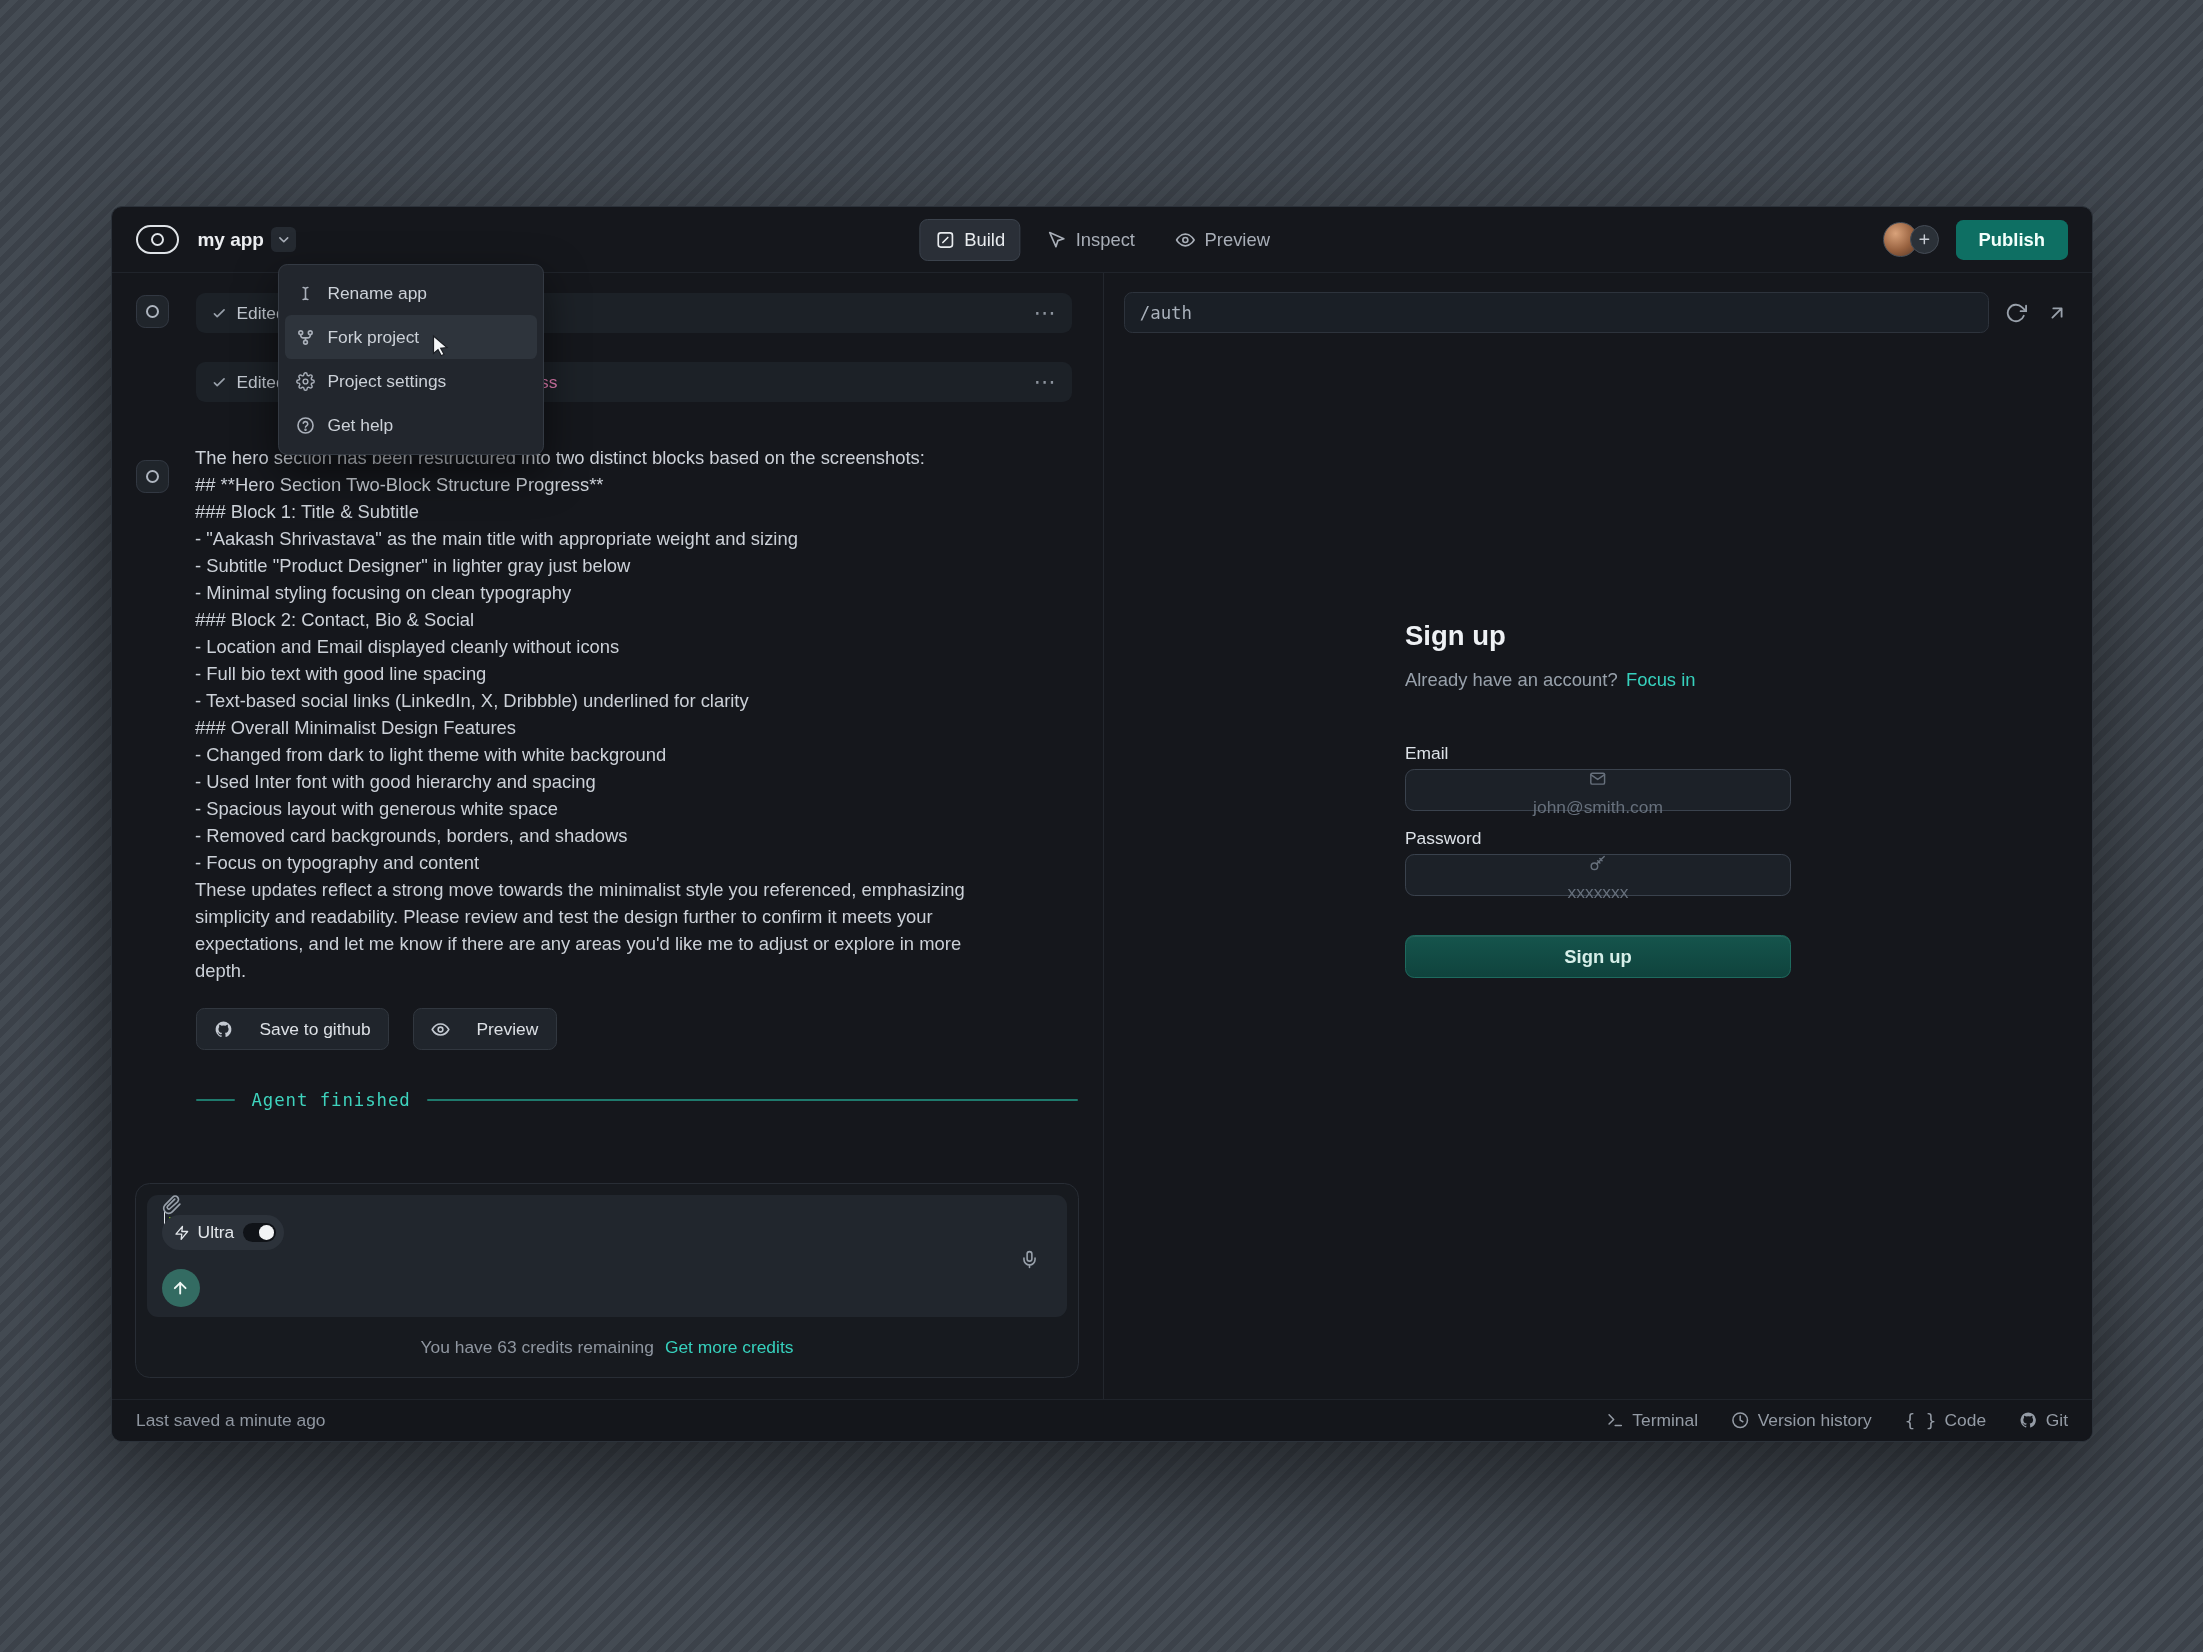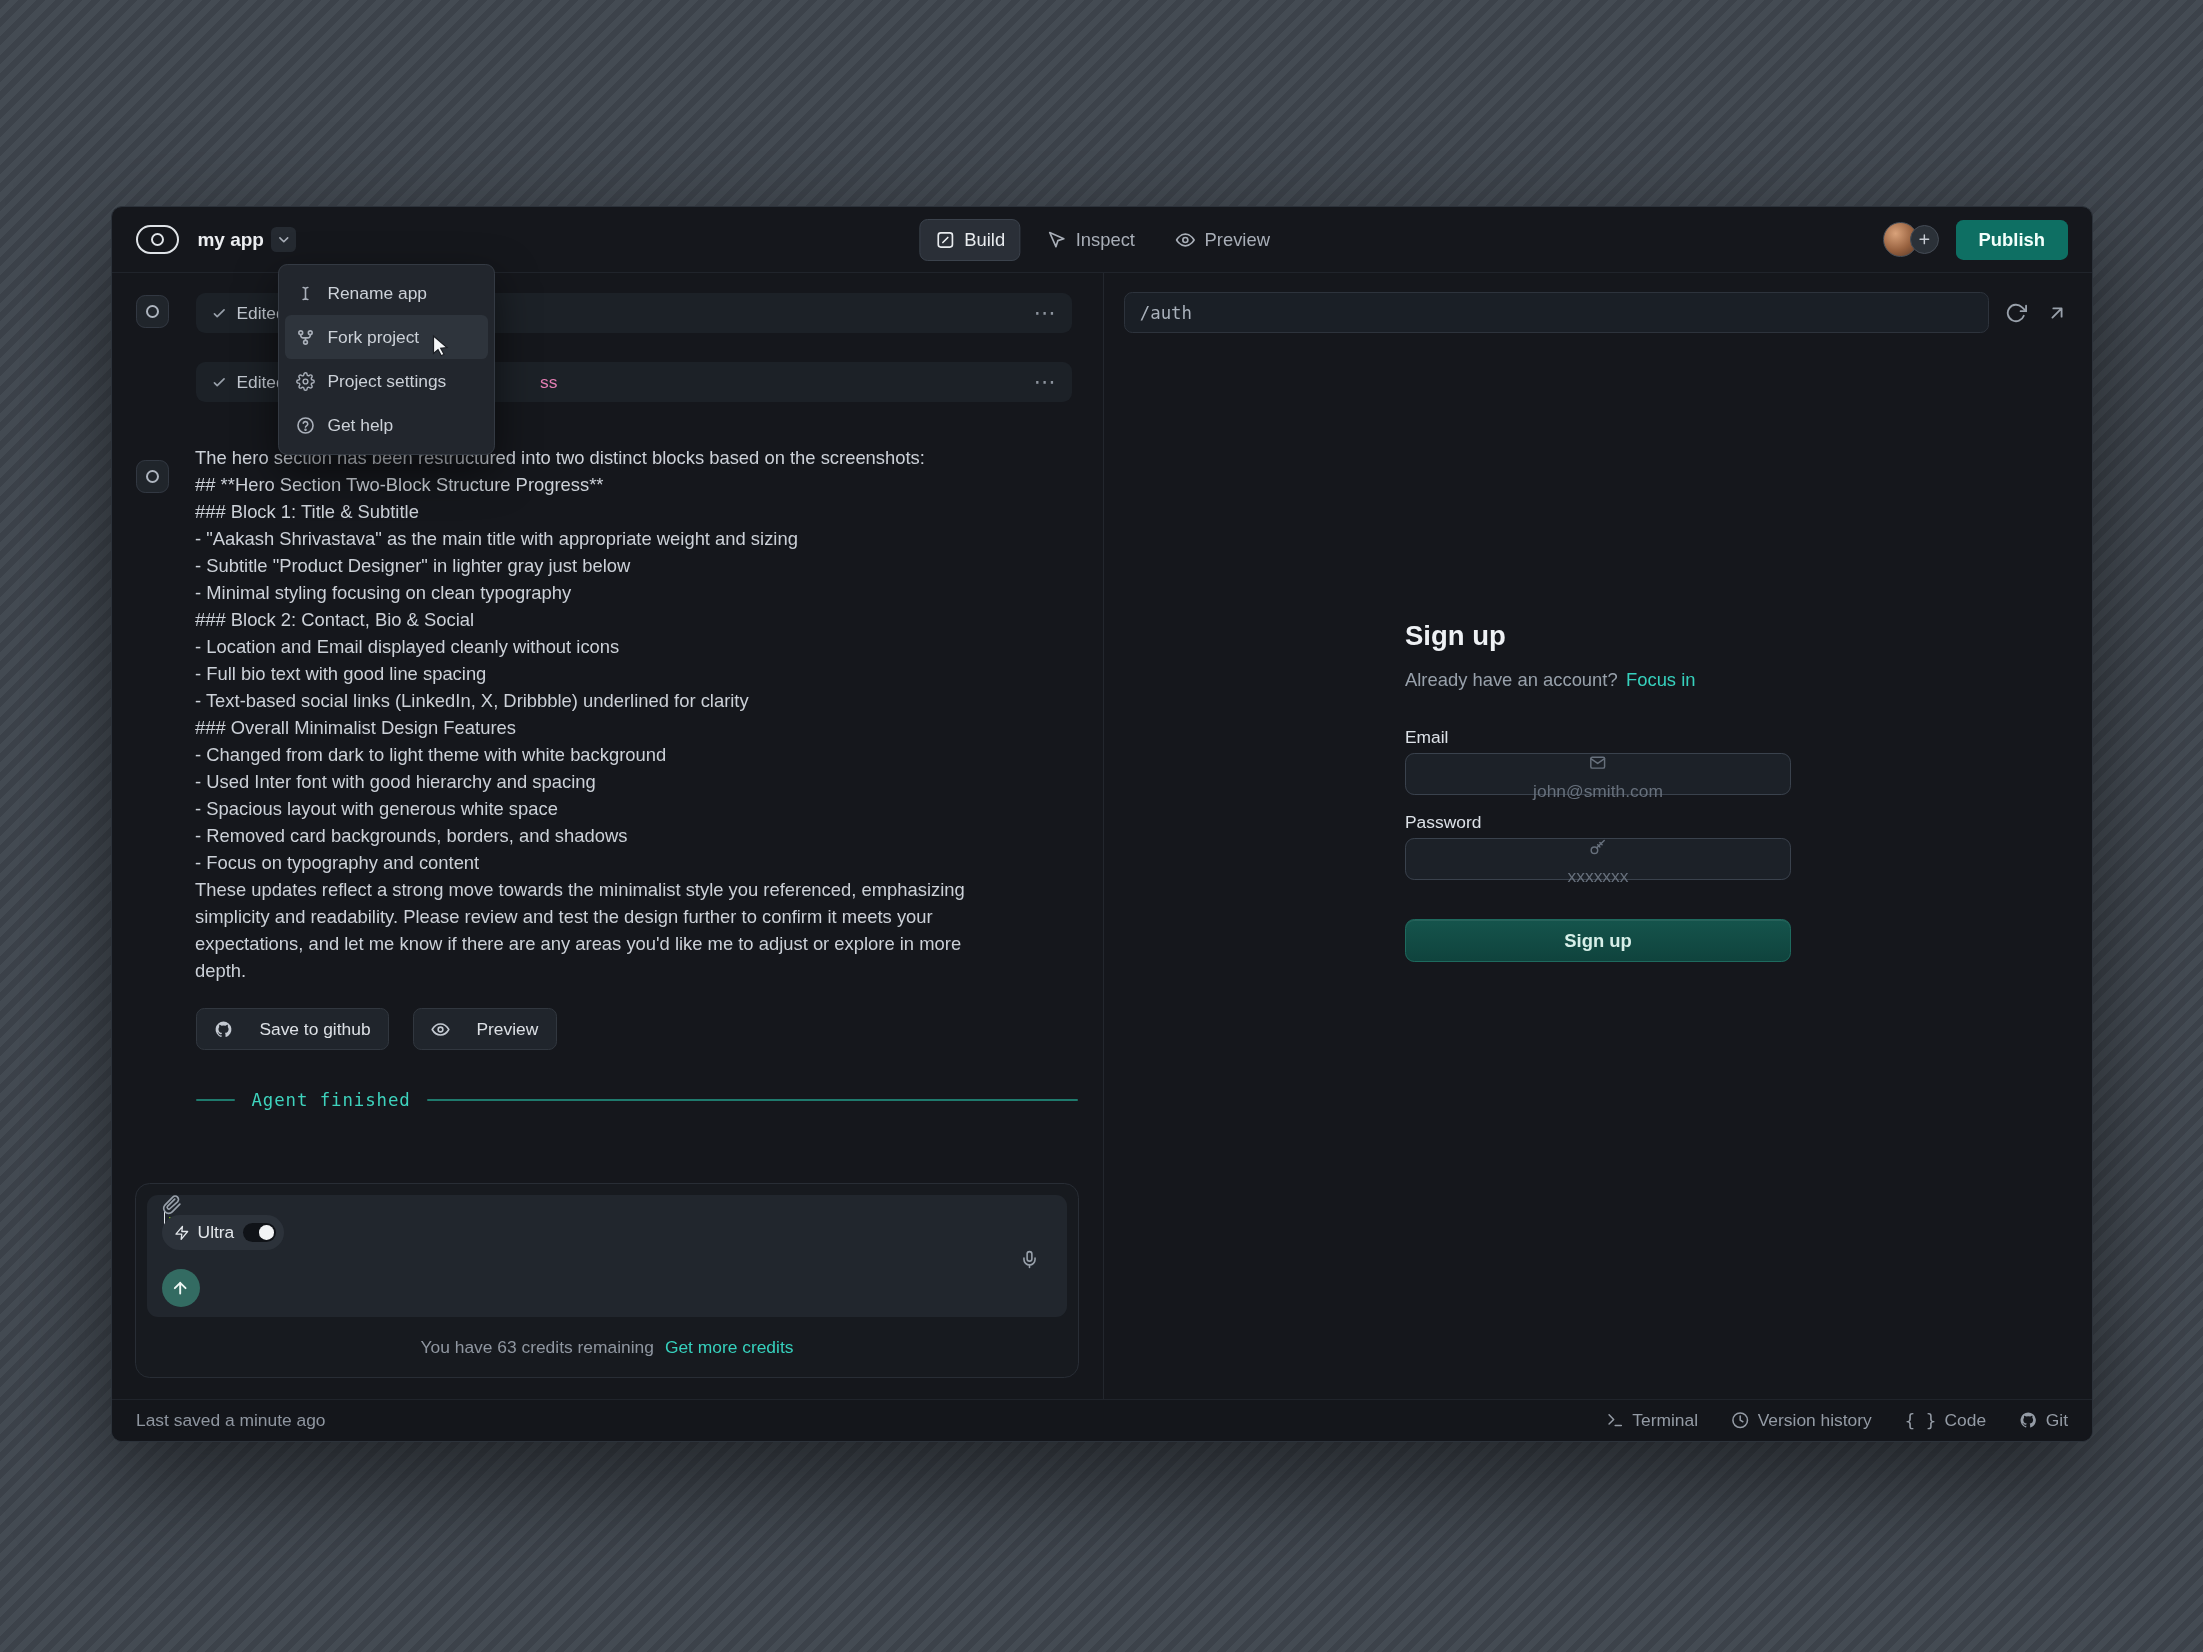--- a/index.html
+++ b/index.html
@@ -28,21 +28,21 @@
   .chev-btn { margin-left:7.3px; width:25px; height:25px; border-radius:5.5px; background:#252a31; display:flex; align-items:center; justify-content:center; color:#aab0ba; }
   .tabs { position:absolute; left:50%; transform:translateX(-50%); display:flex; align-items:center; gap:11px; }
   .tab { display:flex; align-items:center; gap:9.2px; font-size:18.4px; color:#a8aeb7; padding:0 14.7px; height:42px; border-radius:8.3px; }
   .tab.active { background:#2a2f37; border:0.9px solid #3b424c; color:#e9ecef; }
   .tb-right { margin-left:auto; display:flex; align-items:center; }
   .avatar { width:35px; height:35px; border-radius:50%; background:radial-gradient(circle at 35% 32%, #d9a27a, #97613f 55%, #5b3a28 95%); border:0.9px solid #4a5058; z-index:1; }
   .plus-btn { width:29px; height:29px; border-radius:50%; background:#2b3138; border:0.9px solid #454c56; color:#c7ccd3; display:flex; align-items:center; justify-content:center; margin-left:-8.3px; z-index:2; }
   .publish { margin-left:16.5px; height:40px; padding:0 23px; border-radius:7.3px; background:#0e6f63; color:#f2fffb; font-size:18.4px; font-weight:600; display:flex; align-items:center; }
 
   
-  .menu { position:absolute; left:166px; top:57px; width:217px; background:#22262d; border:0.9px solid #343a43; border-radius:9.2px; padding:6.4px; z-index:50; box-shadow:0 16.5px 40px rgba(0,0,0,.55); }
+  .menu { position:absolute; left:166px; top:57px; width:266px; background:#22262d; border:0.9px solid #343a43; border-radius:9.2px; padding:6.4px; z-index:50; box-shadow:0 16.5px 40px rgba(0,0,0,.55); }
   .menu-item { height:44px; border-radius:6.4px; display:flex; align-items:center; gap:12px; padding:0 11px; font-size:17.4px; color:#ccd1d8; }
   .menu-item .mi-icon { color:#aab0ba; flex:none; }
   .menu-item.active { background:#2e343c; }
   .cursor-pointer { position:absolute; left:316px; top:127px; z-index:60; }
 
   
   .main { flex:1; display:flex; min-height:0; }
   .chat-panel { width:992px; flex:none; border-right:0.9px solid #23272e; position:relative; }
   .preview-panel { flex:1; display:flex; flex-direction:column; position:relative; }
 
@@ -81,21 +81,21 @@
 
   
   .urlrow { flex:none; display:flex; align-items:center; gap:12px; padding:19px 20px 15.6px; }
   .urlbar { flex:1; height:41px; background:#1a1f26; border:0.9px solid #2d333c; border-radius:8.3px; display:flex; align-items:center; padding:0 14.7px; color:#a9b1bb; font-size:17.4px; }
   .url-icon-btn { color:#99a1ab; padding:3.7px; }
   .preview-content { flex:1; position:relative; }
   .signup { position:absolute; left:50%; transform:translateX(-50%); top:271px; width:386px; }
   .signup h1 { font-size:27.5px; line-height:31px; font-weight:700; color:#eef1f4; margin-bottom:18.4px; }
   .signin-row { font-size:18.4px; color:#98a1ab; }
   .signin-row .signin-link { color:#36d1bd; margin-left:8.3px; }
-  .field-label { display:block; margin-top:36px; font-size:17.4px; font-weight:500; color:#dde2e8; margin-bottom:5.5px; }
+  .field-label { display:block; margin-top:52px; font-size:17.4px; font-weight:500; color:#dde2e8; margin-bottom:5.5px; }
   .field-label.second { margin-top:16.5px; }
   .tfield { height:42px; background:#1c2128; border:1.4px solid #3a424d; border-radius:9.2px; display:flex; align-items:center; padding:0 13px; gap:9.2px;flex-direction:column; }
   .tfield .f-icon { color:#67707c; flex:none; }
   .tfield .f-ph { font-size:17.4px; color:#67707c; }
   .signup-submit { margin-top:39px; width:100%; height:43px; border-radius:9.2px; background:linear-gradient(180deg,#15544c,#0f433d); border:0.9px solid #1e6a5e; color:#d7efe9; font-size:18.4px; font-weight:600; display:flex; align-items:center; justify-content:center; box-shadow:inset 0 0.9px 0 rgba(255,255,255,.08); }
 
   
   .statusbar { height:42px; flex:none; border-top:0.9px solid #20242b; background:#14161b; display:flex; align-items:center; padding:0 24px; font-size:17.4px; color:#8f96a0;text-align:center; }
   .sb-right { margin-left:auto; display:flex; align-items:center; gap:33px; }
   .sb-item { display:flex; align-items:center; gap:8.3px; color:#949ba5; }

